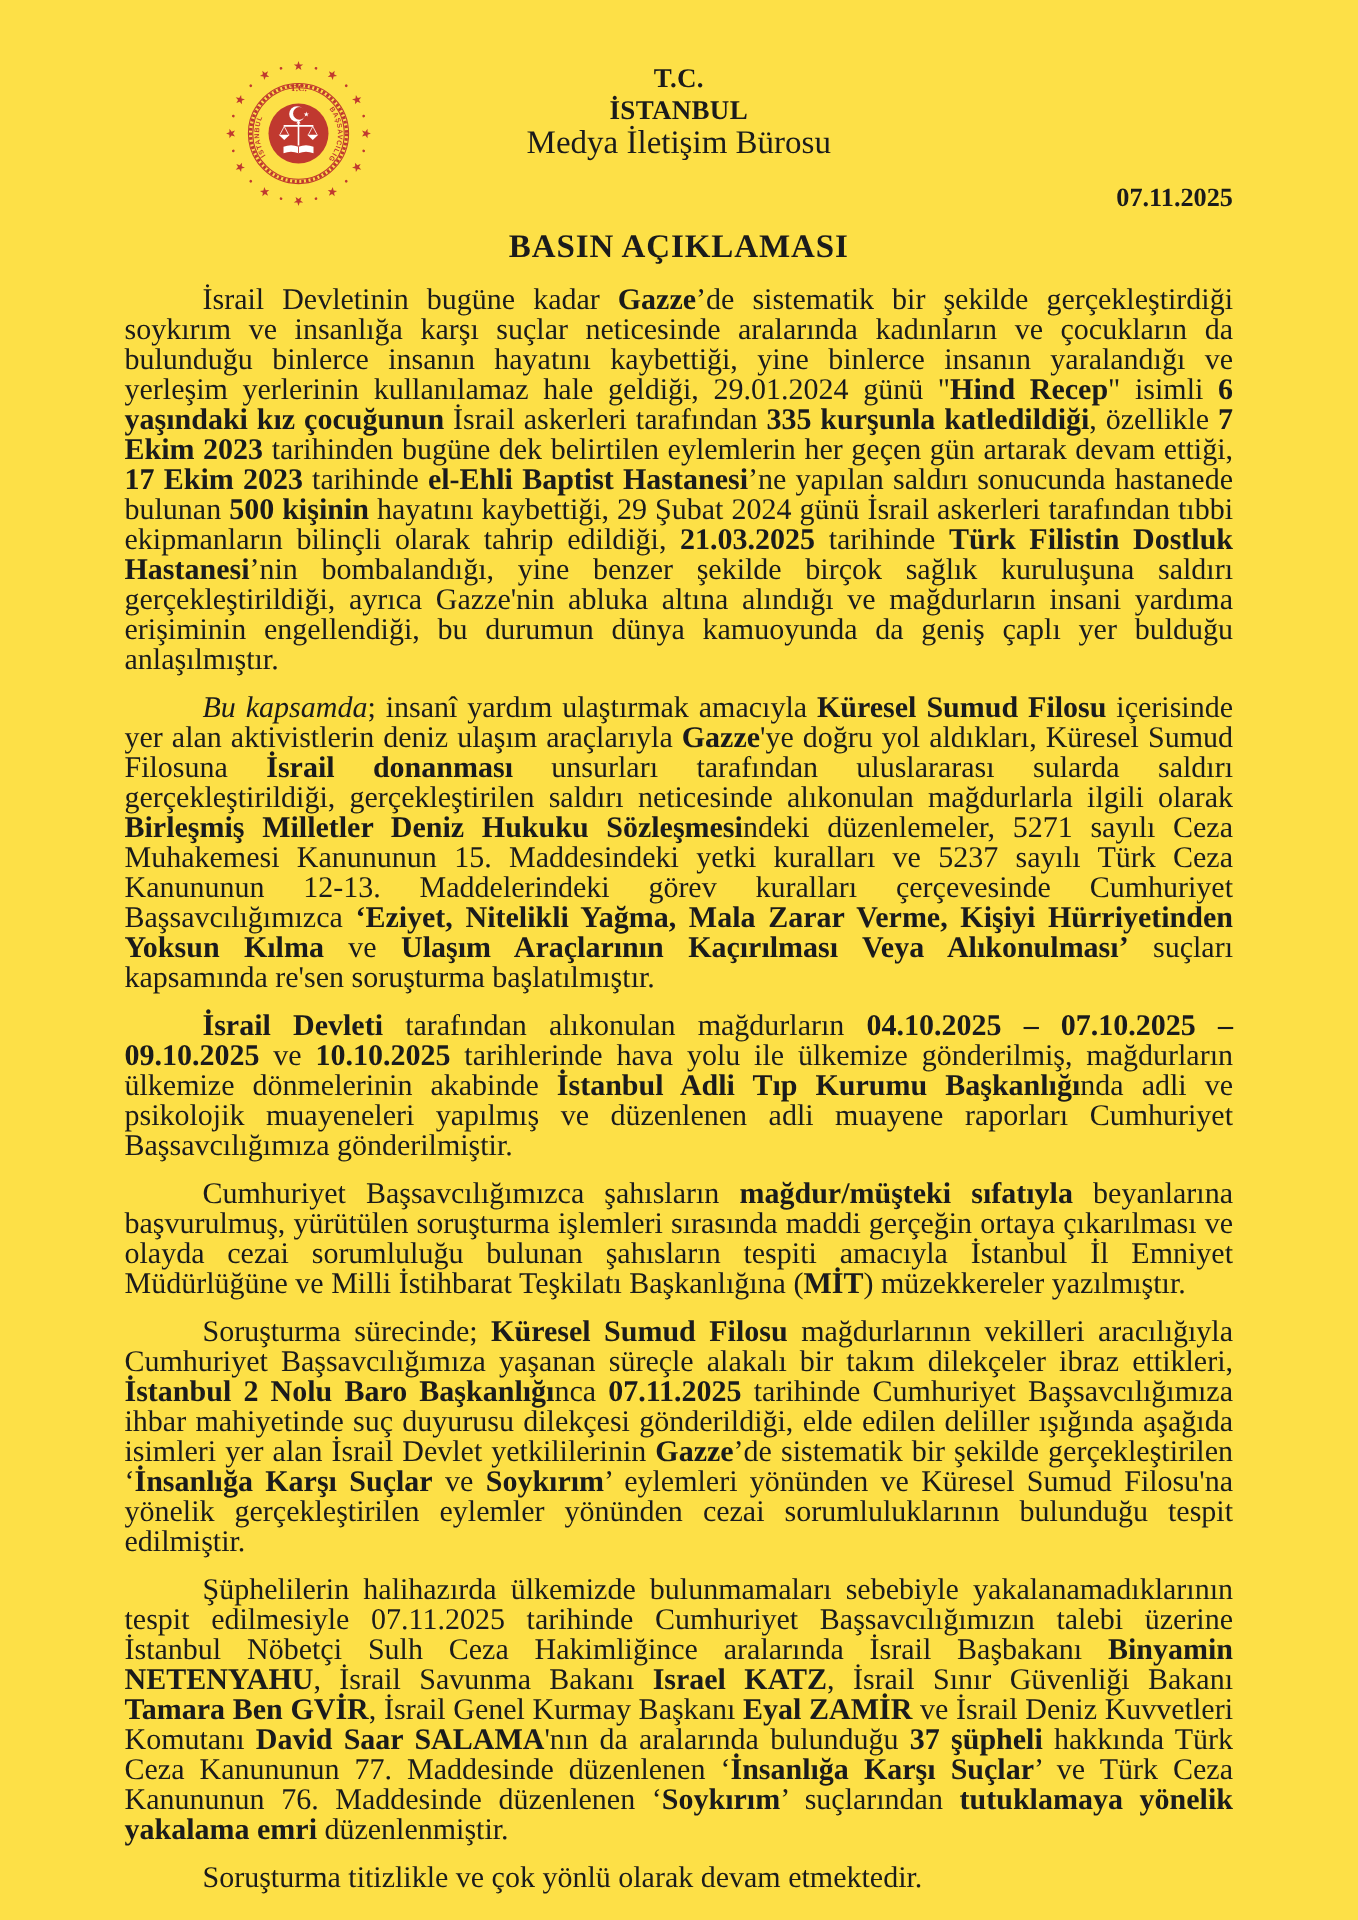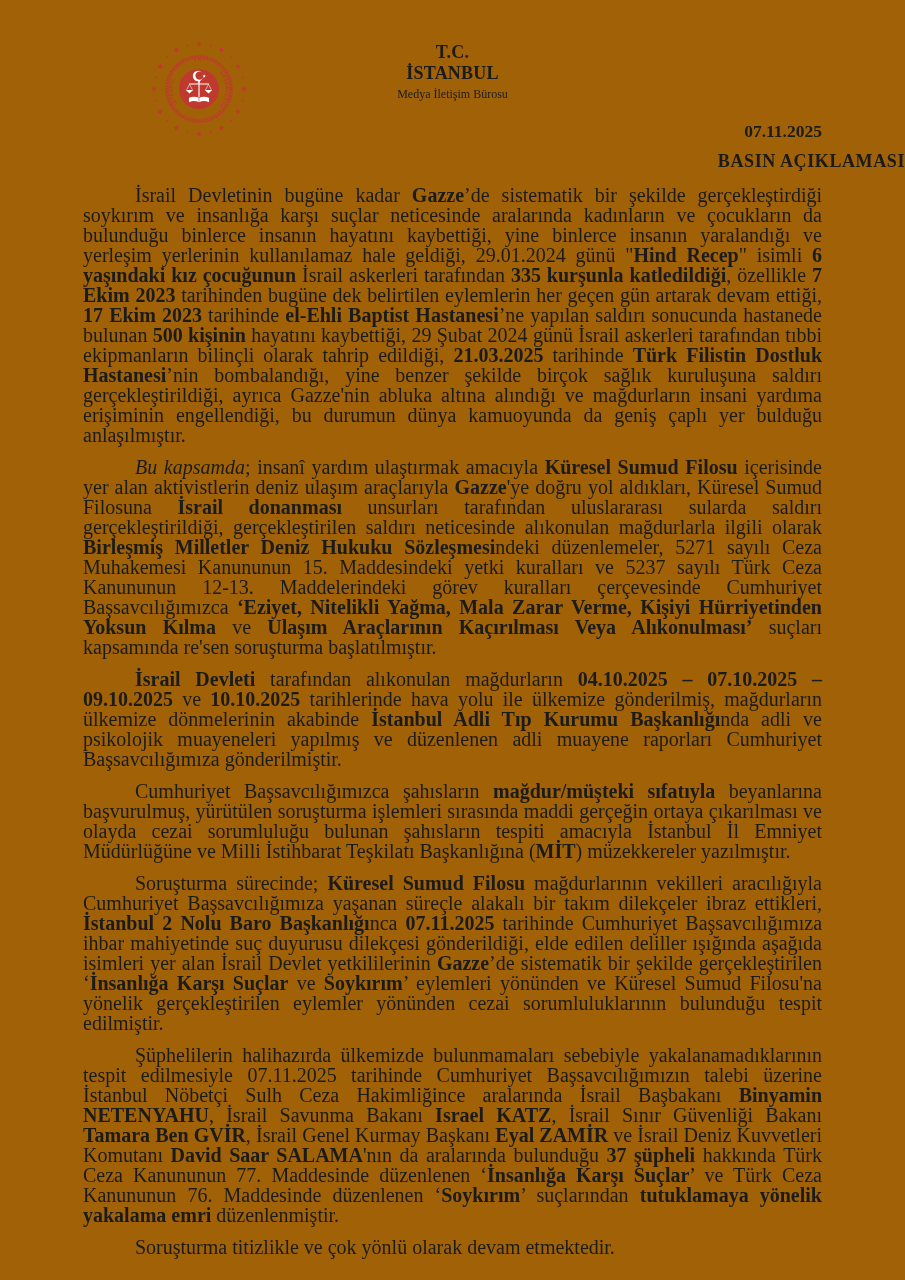--- a/index.html
+++ b/index.html
@@ -1,47 +1,47 @@
 <!DOCTYPE html>
 <html><head>
 <meta charset="utf-8">
 <style>
   html,body { margin:0; padding:0; background:#e9e9e9; }
   .page {
     position:relative;
     width:905px; height:1280px;
     margin:0 auto;
-    background:#a16207;
+    background:#fde047;
     font-family:"Liberation Serif", serif;
     color:#1b1b1b;
     overflow:hidden;
     box-sizing:border-box;
   }
   .emblem {
     position:absolute; left:146px; top:36px;
     width:106px; height:106px;
   }
   .letterhead {
     padding-top:42px;
     text-align:center;
     line-height:21px;
   }
   .lh-line { font-weight:bold; font-size:18px; letter-spacing:0.2px; }
-  .lh-sub  { font-weight:normal; font-size:12px; }
+  .lh-sub  { font-weight:normal; font-size:22px; }
   .doc-date {
     margin:16px 83px 0 0;
     text-align:right;
     font-weight:bold;
     font-size:17.5px;
   }
   .doc-title {
     margin-top:9px;
-    text-align:right;
+    text-align:center;
     font-weight:bold;
-    font-size:18px;
+    font-size:22px;
     letter-spacing:0.6px;
   }
   .doc-body { margin:13px 83px 0 83px; }
   p.para {
     margin:0 0 12px 0;
     font-size:20px;
     line-height:20px;
     text-align:justify;
     text-indent:52px;
   }

